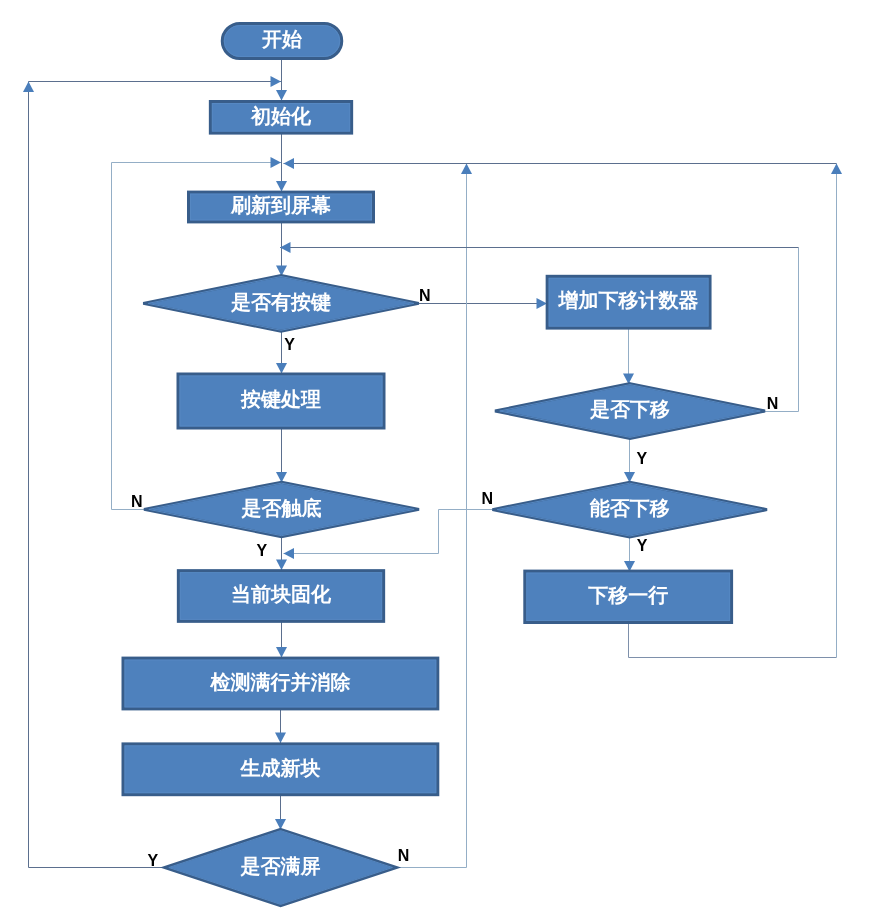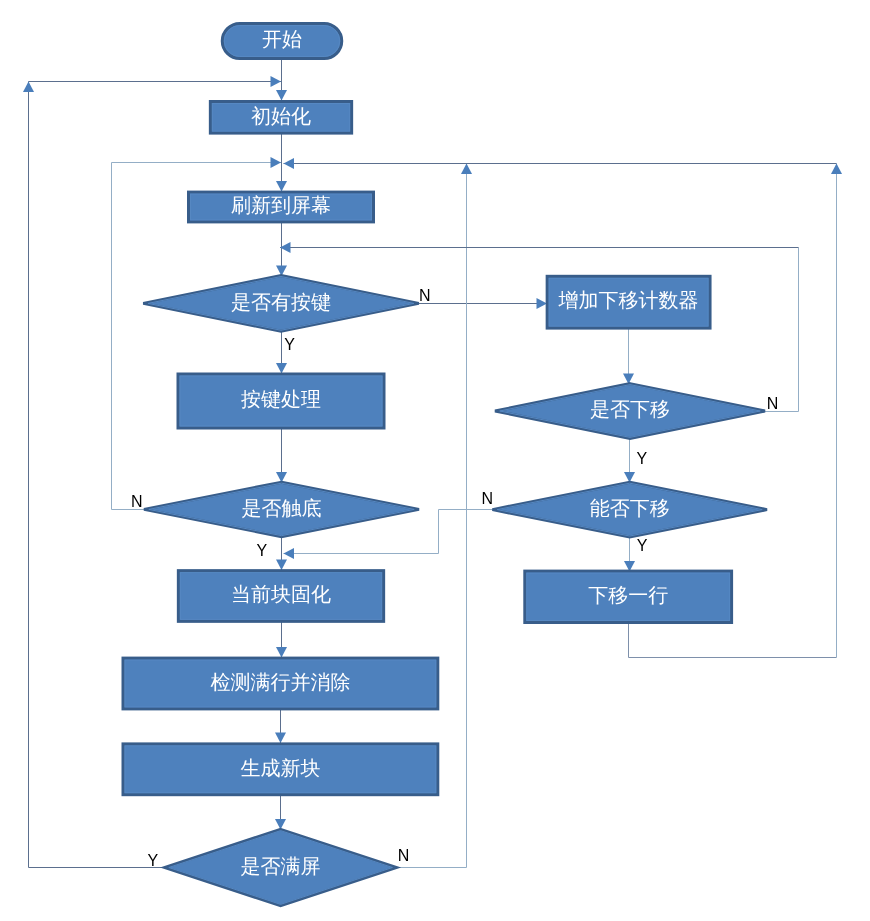--- a/index.html
+++ b/index.html
@@ -1,17 +1,17 @@
 <!DOCTYPE html>
 <html><head>
 <meta charset="utf-8">
 <title>Tetris game main loop flowchart</title>
 <style>
   html,body{margin:0;padding:0;background:#ffffff;}
-  #root{position:relative;width:870px;height:921px;background:#ffffff;overflow:hidden;}
+  #root{position:relative;width:870px;height:921px;background:#ffffff;overflow:hidden;font-weight:bold;}
   svg.flow{position:absolute;left:0;top:0;width:870px;height:921px;}
   .node-shape{fill:#4E81BD;stroke:#385D8A;stroke-width:3;stroke-linejoin:miter;}
   .node-highlight{fill:none;stroke:#5688C2;stroke-width:1;}
   .edge-line{fill:none;stroke-width:1;}
   .arrow-head{fill:#4A7EBB;}
   .nodetext{font-family:"Liberation Sans",sans-serif;fill:#FFFFFF;font-size:20px;text-anchor:middle;}
   .edgelabel{font-family:"Liberation Sans",sans-serif;fill:#000000;font-size:16px;text-anchor:middle;}
 </style>
 </head>
 <body>

